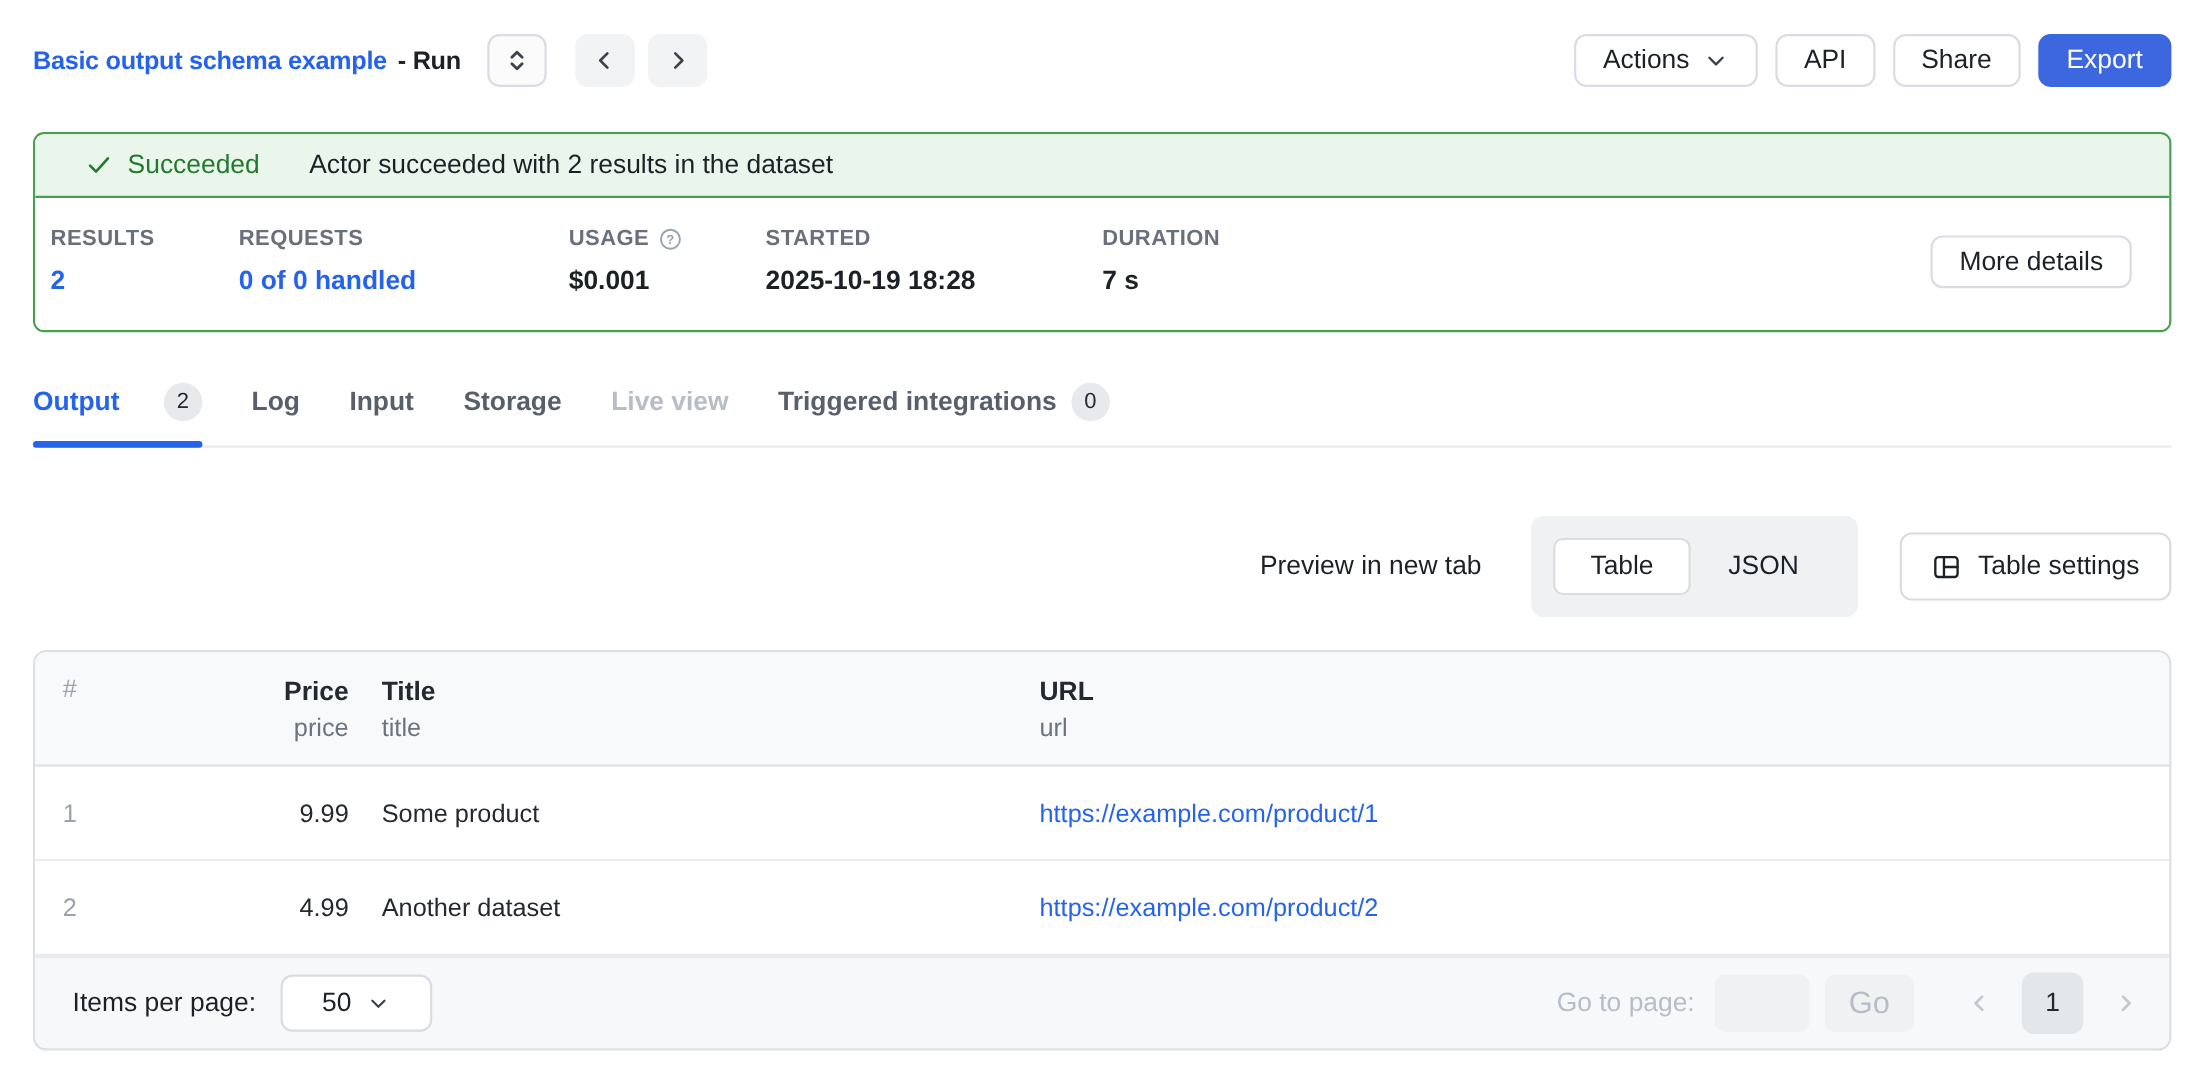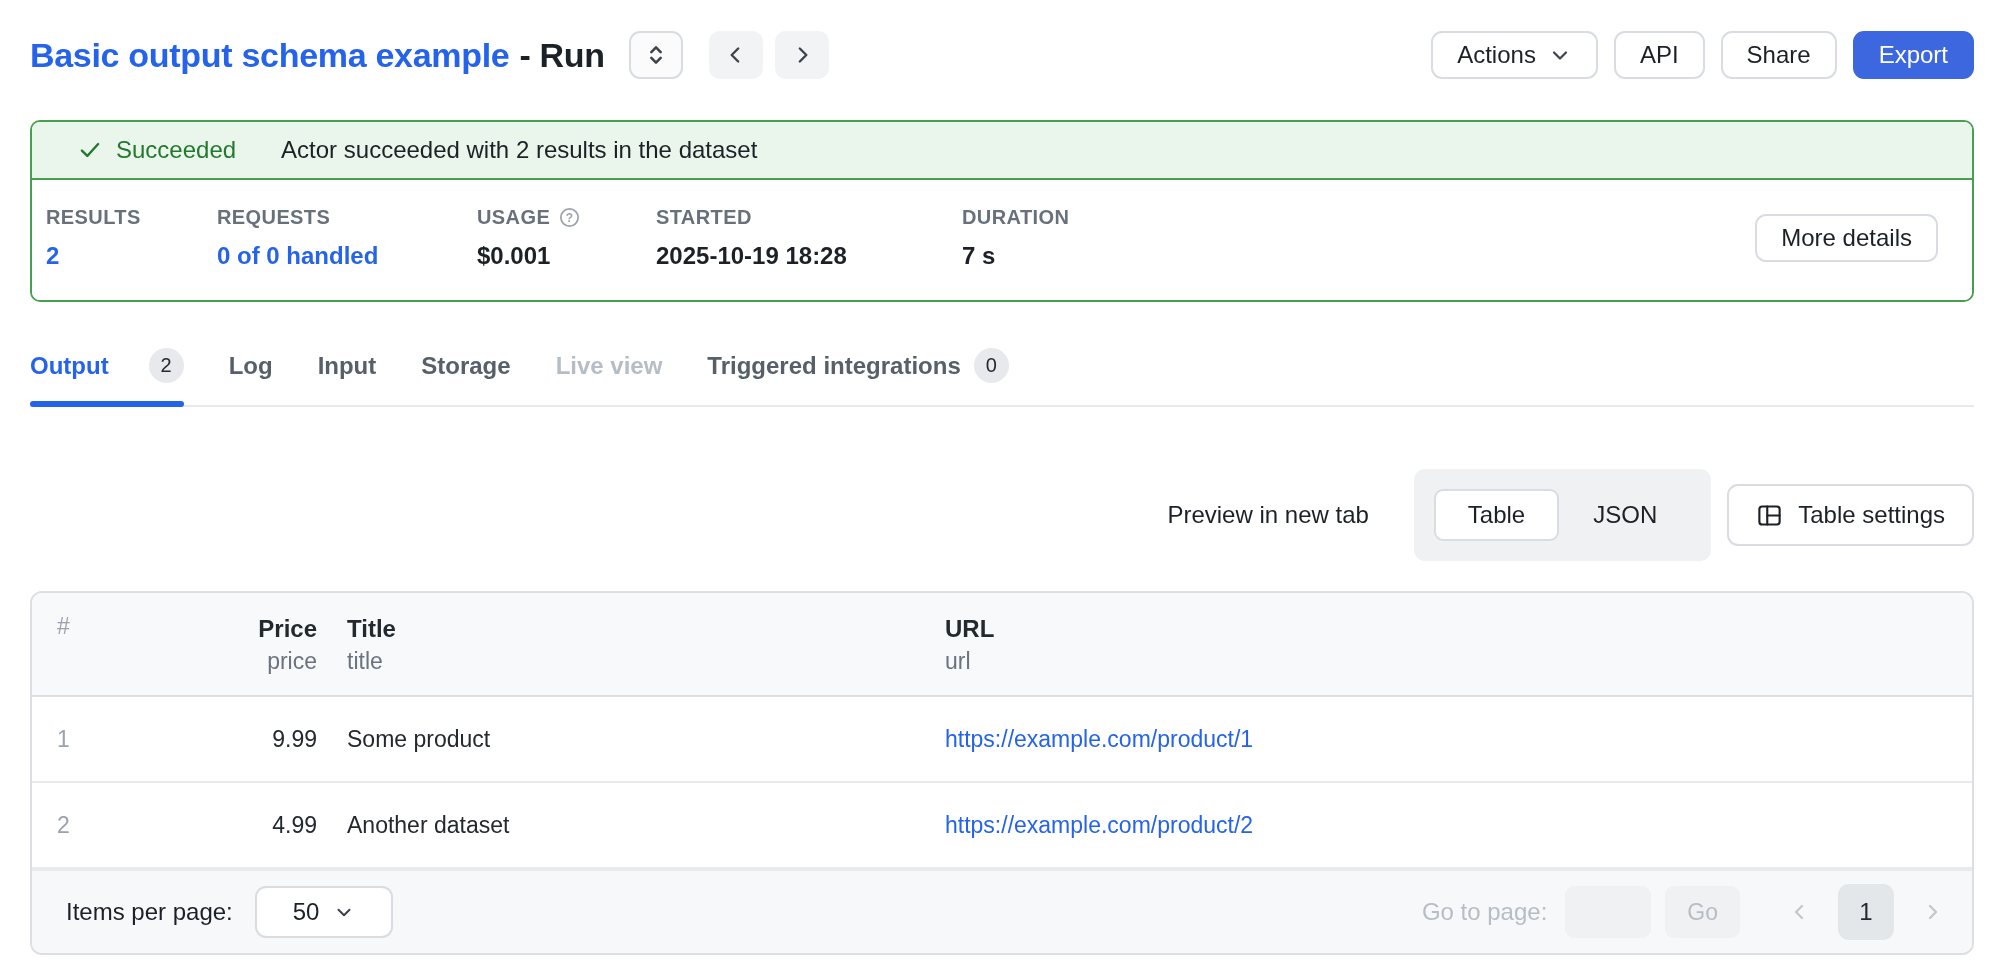--- a/index.html
+++ b/index.html
@@ -7,21 +7,21 @@
   body {
     width:2004px; height:978px; overflow:hidden;
     font-family:"Liberation Sans", sans-serif;
     color:#24292f;
   }
   .page { padding:0 30px; }
 
   
   .topbar { margin-top:30px; display:flex; align-items:center; justify-content:space-between; height:50px; }
   .title-group { display:flex; align-items:center; gap:24px; }
-  .page-title { font-size:34px; font-weight:700; letter-spacing:-0.3px; }
+  .page-title { font-size:23px; font-weight:700; letter-spacing:-0.3px; }
   .page-title .t-link { color:#2563eb; cursor:pointer; }
   .page-title .t-suffix { color:#1c2127; margin-left:10px; }
   .icon-btn {
     width:54px; height:48px; display:inline-flex; align-items:center; justify-content:center;
     border-radius:11px; cursor:pointer; color:#3c434b;
   }
   .icon-btn.outlined { background:#fbfbfc; border:2px solid #d9dce2; }
   .icon-btn.filled { background:#f2f3f5; border:none; }
   .nav-pair { display:flex; gap:12px; margin-left:2px; }
   .actions-group { display:flex; align-items:center; gap:16px; }
@@ -44,21 +44,21 @@
   .status-label { color:#237a2e; font-weight:500; }
   .status-message { color:#1c2127; margin-left:45px; }
   .run-stats { background:#ffffff; display:flex; align-items:center; padding:26px 34px 30px 14px; }
   .stat { display:flex; flex-direction:column; }
   .stat .stat-label {
     font-size:20px; font-weight:600; color:#68707b; letter-spacing:0.4px;
     display:inline-flex; align-items:center; gap:8px;
   }
   .stat .stat-value { margin-top:13px; font-size:24px; font-weight:700; color:#1c2127; }
   .stat .stat-value.link { color:#2563eb; cursor:pointer; }
-  .stat-1 { width:171px; } .stat-2 { width:260px; } .stat-3 { width:179px; } .stat-4 { width:306px; }
+  .stat-1 { width:171px; } .stat-2 { width:260px; } .stat-3 { width:179px;margin-left:40px; } .stat-4 { width:306px; }
   .stats-spacer { flex:1; }
   .help-icon { color:#9aa3ad; display:inline-flex; }
 
   
   .tabs { margin-top:42px; display:flex; gap:45px; border-bottom:2px solid #e7e9ec; }
   .tab {
     position:relative; display:inline-flex; align-items:center; gap:13px;
     font-size:24px; font-weight:600; color:#57606a; padding:4px 0 22px 0; cursor:pointer;
   }
   .tab.active { color:#2563eb;gap:40px; }
@@ -77,21 +77,21 @@
   .preview-link { font-size:24px; color:#1c2127; cursor:pointer; }
   .segmented {
     margin-left:45px; background:#f0f1f3; border-radius:11px; padding:20px;
     display:flex; align-items:center;
   }
   .seg-opt {
     font-size:24px; color:#1c2127; padding:10px 32px; border-radius:9px; cursor:pointer;
     border:2px solid transparent;
   }
   .seg-opt.selected { background:#ffffff; border-color:#d9dce2; }
-  .settings-btn { margin-left:16px; height:62px; border-radius:11px; padding:0 27px; gap:15px; }
+  .settings-btn { margin-left:38px; height:62px; border-radius:11px; padding:0 27px; gap:15px; }
 
   
   .data-card { margin-top:30px; border:2px solid #dcdfe4; border-radius:12px; overflow:hidden; }
   .tgrid { display:grid; grid-template-columns:110px 175px 598px 1fr; align-items:center; }
   .thead { background:#f8f9fa; border-bottom:2px solid #dcdfe4; padding:20px 0 18px 0; align-items:start; }
   .th { font-size:24px; }
   .th .f-title { font-weight:600; color:#24292f; line-height:32px; }
   .th .f-name { font-weight:400; color:#6b7280; line-height:32px; font-size:23px; }
   .col-hash { padding-left:25px; color:#9aa3ad; font-size:23px; }
   .col-right { text-align:right; }
@@ -113,21 +113,21 @@
     font-size:24px; color:#1c2127; cursor:pointer;
   }
   .foot-spacer { flex:1; }
   .goto-label { color:#b7bdc6; }
   .goto-input {
     margin-left:18px; width:86px; height:52px; background:#f0f1f3; border:none; border-radius:9px;
     font-size:24px; padding:0 14px; color:#24292f;
   }
   .go-btn {
     margin-left:14px; height:52px; padding:0 22px; background:#f0f1f3; color:#b7bdc6;
-    border:none; border-radius:9px; font-size:23px; cursor:default;text-align:center;
+    border:none; border-radius:9px; font-size:28px; cursor:default;text-align:center;
   }
   .pager { display:flex; align-items:center; gap:26px; margin-left:48px; }
   .pg-chev { color:#c3c8cf; display:inline-flex; cursor:default; }
   .pg-current {
     min-width:56px; height:56px; background:#e4e7ea; border-radius:11px; color:#24292f;
     display:inline-flex; align-items:center; justify-content:center; font-size:24px; cursor:pointer;
   }
 </style>
 </head>
 <body>

